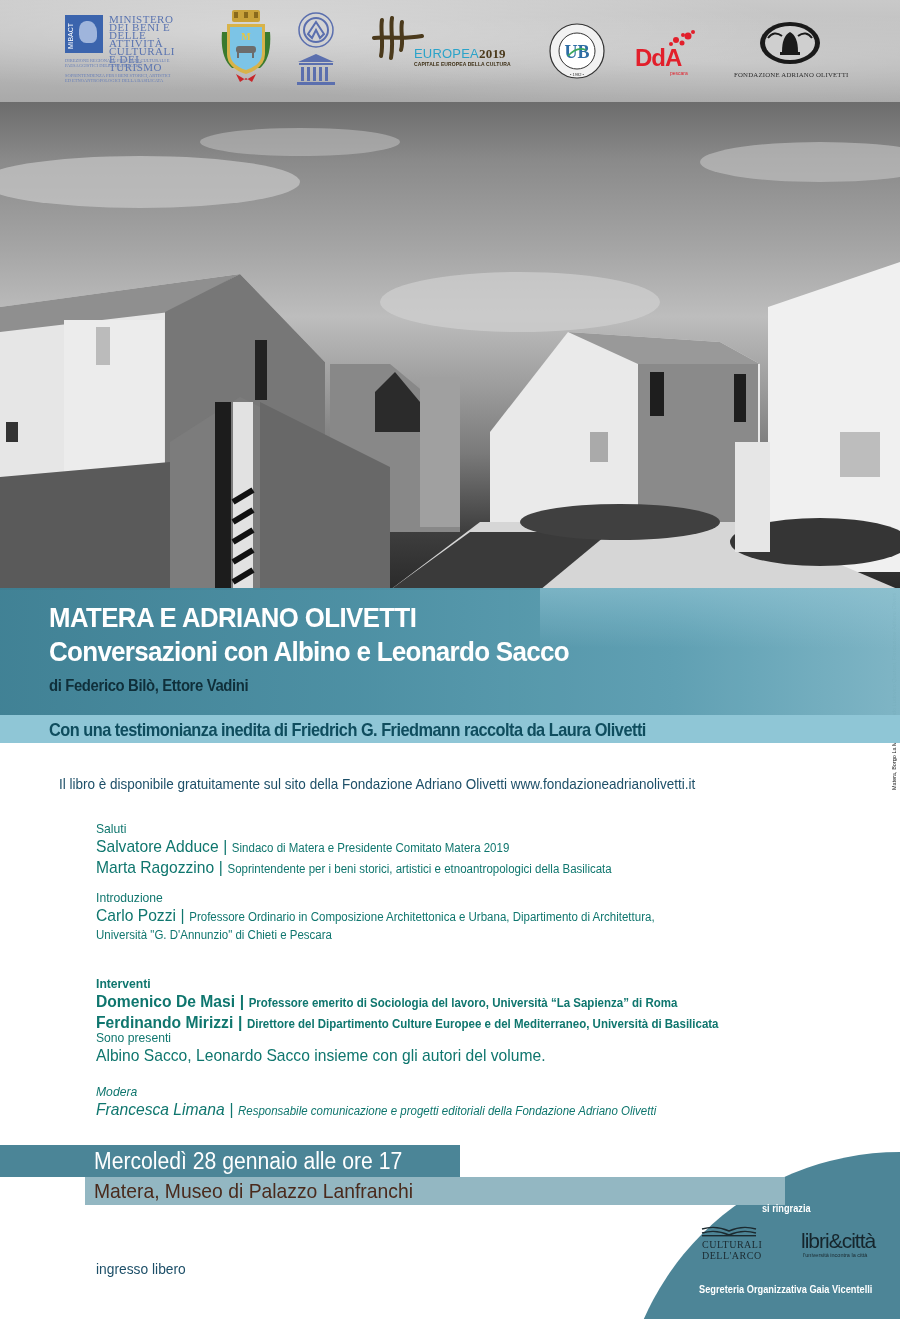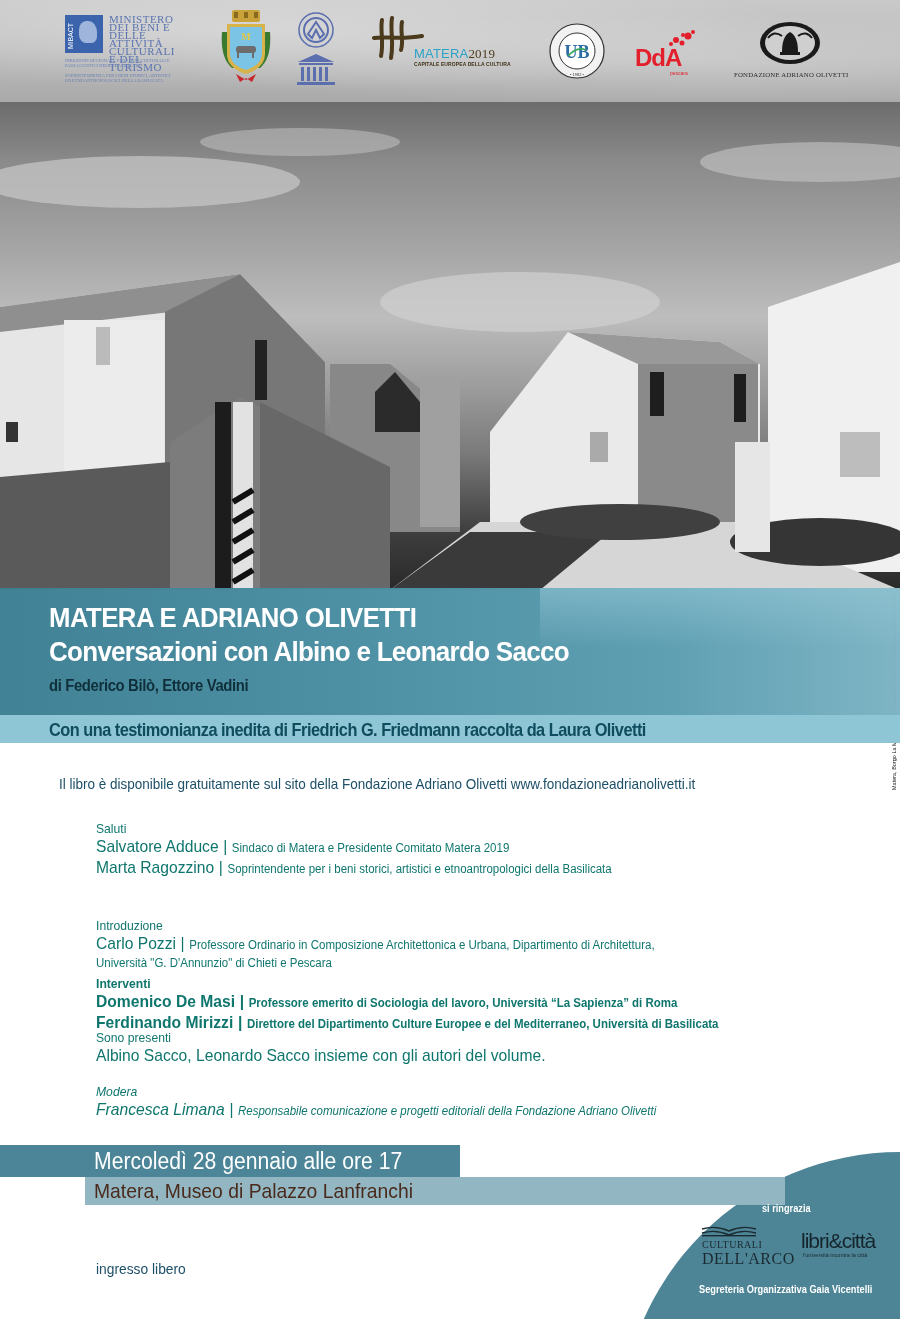--- a/index.html
+++ b/index.html
@@ -28,21 +28,21 @@
 
   .coat { left: 218px; top: 10px; width: 56px; height: 74px; }
   .coat svg { width: 56px; height: 74px; }
 
   .unesco { left: 295px; top: 12px; width: 42px; height: 78px; }
   .unesco svg { width: 42px; height: 78px; }
 
   .matera2019 { left: 372px; top: 16px; width: 142px; height: 52px; }
   .matera2019 .glyph { position: absolute; left: 0; top: 0; width: 52px; height: 46px; }
   .matera2019 .title { position: absolute; left: 42px; top: 30px; font-size: 13px; color: #2ba3c9; letter-spacing: 0.2px; white-space: nowrap; }
-  .matera2019 .title b { color: #4b3a1c; font-weight: normal; font-family: "Liberation Serif", serif; }
+  .matera2019 .title b { color: #4b3a1c; font-weight: bold; font-family: "Liberation Serif", serif; }
   .matera2019 .tag { position: absolute; left: 42px; top: 45px; font-size: 5px; color: #3d2f15; font-weight: bold; white-space: nowrap; letter-spacing: 0.1px; }
 
   .unibas { left: 548px; top: 22px; width: 58px; height: 58px; }
   .unibas svg { width: 58px; height: 58px; }
 
   .dda { left: 632px; top: 30px; width: 66px; height: 48px; }
   .dda .txt { position: absolute; left: 3px; top: 14px; font-size: 24px; font-weight: bold; color: #e21f2b; letter-spacing: -1px; }
   .dda .dots { position: absolute; left: 30px; top: 0; width: 34px; height: 20px; }
   .dda .small { position: absolute; left: 38px; top: 40px; font-size: 5px; color: #e21f2b; }
 
@@ -106,21 +106,21 @@
   .section { position: absolute; left: 96px; color: #0f766e; }
   .section .label { font-size: 13.5px; line-height: 16px; transform: scaleX(0.9); transform-origin: left top; white-space: nowrap; }
   .section .row { white-space: nowrap; line-height: 19px; transform: scaleX(0.92); transform-origin: left top; }
   .section .name { font-size: 17px; }
   .section .sep { font-size: 17px; margin: 0 5px; }
   .section .role { font-size: 12.5px; }
   .section .cont { font-size: 12.5px; line-height: 17px; white-space: nowrap; transform: scaleX(0.92); transform-origin: left top; }
   .section .plain { font-size: 17px; line-height: 20px; white-space: nowrap; transform: scaleX(0.92); transform-origin: left top; }
 
   .s-saluti { top: 821px; }
-  .s-intro { top: 890px; margin-top: 28px; }
+  .s-intro { top: 890px; }
   .s-interventi { top: 976px; font-weight: bold; }
   .s-presenti { top: 1030px; }
   .s-modera { top: 1084px; font-style: italic; }
 
   
   .date-bar {
     position: absolute; left: 0; top: 1145px; width: 460px; height: 32px; background: #4b8597;
   }
   .date-text {
     position: absolute; left: 94px; top: 1148px; color: #ffffff; font-size: 23px; white-space: nowrap;
@@ -143,21 +143,21 @@
     position: absolute; left: 620px; top: 1152px; width: 560px; height: 560px; border-radius: 50%;
     background: #4d8597;
   }
   .thanks {
     position: absolute; left: 762px; top: 1203px; color: #ffffff; font-size: 10px; font-weight: bold;
     transform: scaleX(0.92); transform-origin: left top;
   }
   .libreria { position: absolute; left: 698px; top: 1225px; width: 64px; height: 40px; }
   .libreria .lines { position: absolute; left: 2px; top: 0; width: 58px; height: 12px; }
   .libreria .l1 { position: absolute; left: 4px; top: 14px; font-family: "Liberation Serif", serif; font-size: 10px; color: #1b2a30; letter-spacing: 0.5px; }
-  .libreria .l2 { position: absolute; left: 4px; top: 25px; font-family: "Liberation Serif", serif; font-size: 16px; color: #1b2a30; letter-spacing: 0.5px; }
+  .libreria .l2 { position: absolute; left: 4px; top: 25px; font-family: "Liberation Serif", serif; font-size: 10px; color: #1b2a30; letter-spacing: 0.5px; }
   .libri { position: absolute; left: 789px; top: 1230px; margin-left: 12px; }
   .libri .big { font-size: 21px; color: #15252c; letter-spacing: -1px; line-height: 22px; white-space: nowrap; }
   .libri .small { font-size: 5.5px; color: #1b2a30; white-space: nowrap; margin-left: 2px; }
   .secretary {
     position: absolute; left: 699px; top: 1283px; color: #ffffff; font-size: 10.5px; font-weight: bold; white-space: nowrap;
     transform: scaleX(0.88); transform-origin: left top;
   }
 </style>
 </head>
 <body>
@@ -206,21 +206,21 @@
   </svg>
 </div>
 
 <div class="logo matera2019">
   <svg class="glyph" viewBox="0 0 52 46">
     <path d="M10 4 C8 14 12 26 9 40" stroke="#4b3a1c" stroke-width="4" fill="none" stroke-linecap="round"></path>
     <path d="M20 2 C18 14 22 26 19 42" stroke="#4b3a1c" stroke-width="4" fill="none" stroke-linecap="round"></path>
     <path d="M30 6 C28 16 32 24 29 34" stroke="#4b3a1c" stroke-width="4" fill="none" stroke-linecap="round"></path>
     <path d="M2 22 C14 20 28 24 50 20" stroke="#4b3a1c" stroke-width="4" fill="none" stroke-linecap="round"></path>
   </svg>
-  <div class="title"><span>MATERA</span><b>2019</b></div>
+  <div class="title"><span>EUROPEA</span><b>2019</b></div>
   <div class="tag">CAPITALE EUROPEA DELLA CULTURA</div>
 </div>
 
 <div class="logo unibas">
   <svg viewBox="0 0 58 58">
     <circle cx="29" cy="29" r="27" fill="#f2f2f2" stroke="#333" stroke-width="1.2"></circle>
     <circle cx="29" cy="29" r="18" fill="#fff" stroke="#333" stroke-width="1"></circle>
     <text x="29" y="36" font-size="18" font-weight="bold" text-anchor="middle" fill="#2e6da4" font-family="Liberation Serif, serif">UB</text>
     <path d="M20 34 Q29 24 38 28" stroke="#3aa85a" stroke-width="1.6" fill="none"></path>
     <text x="29" y="54" font-size="4" text-anchor="middle" fill="#333" font-family="Liberation Sans, sans-serif">• 1982 •</text>

